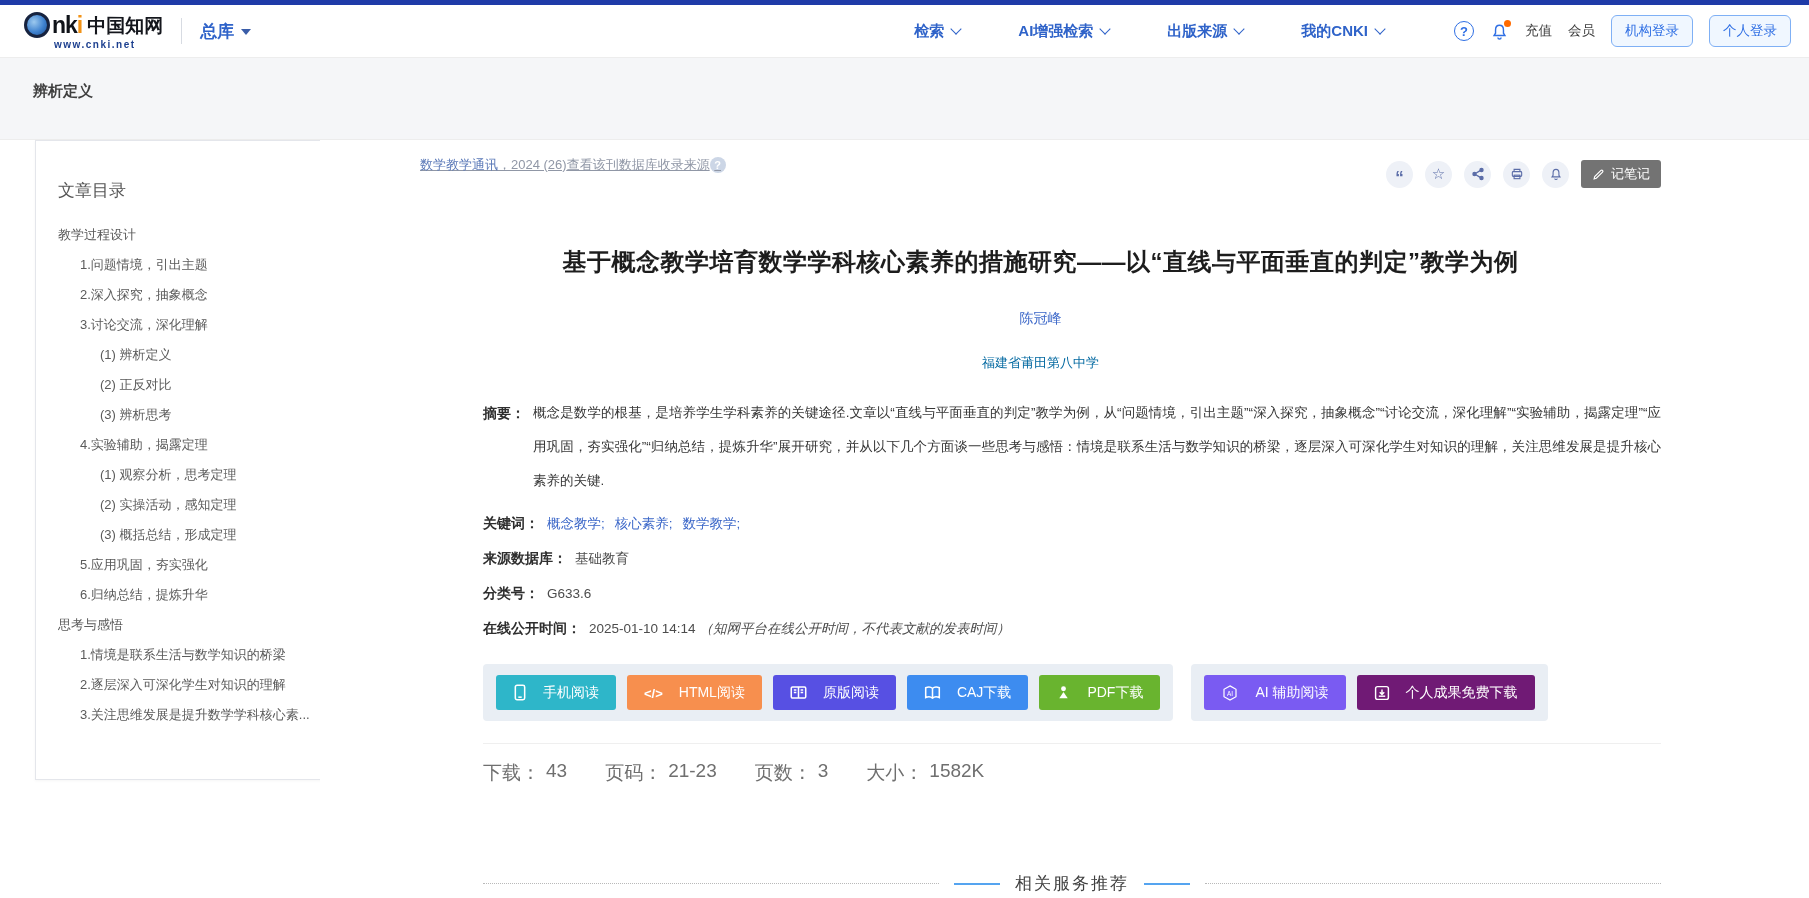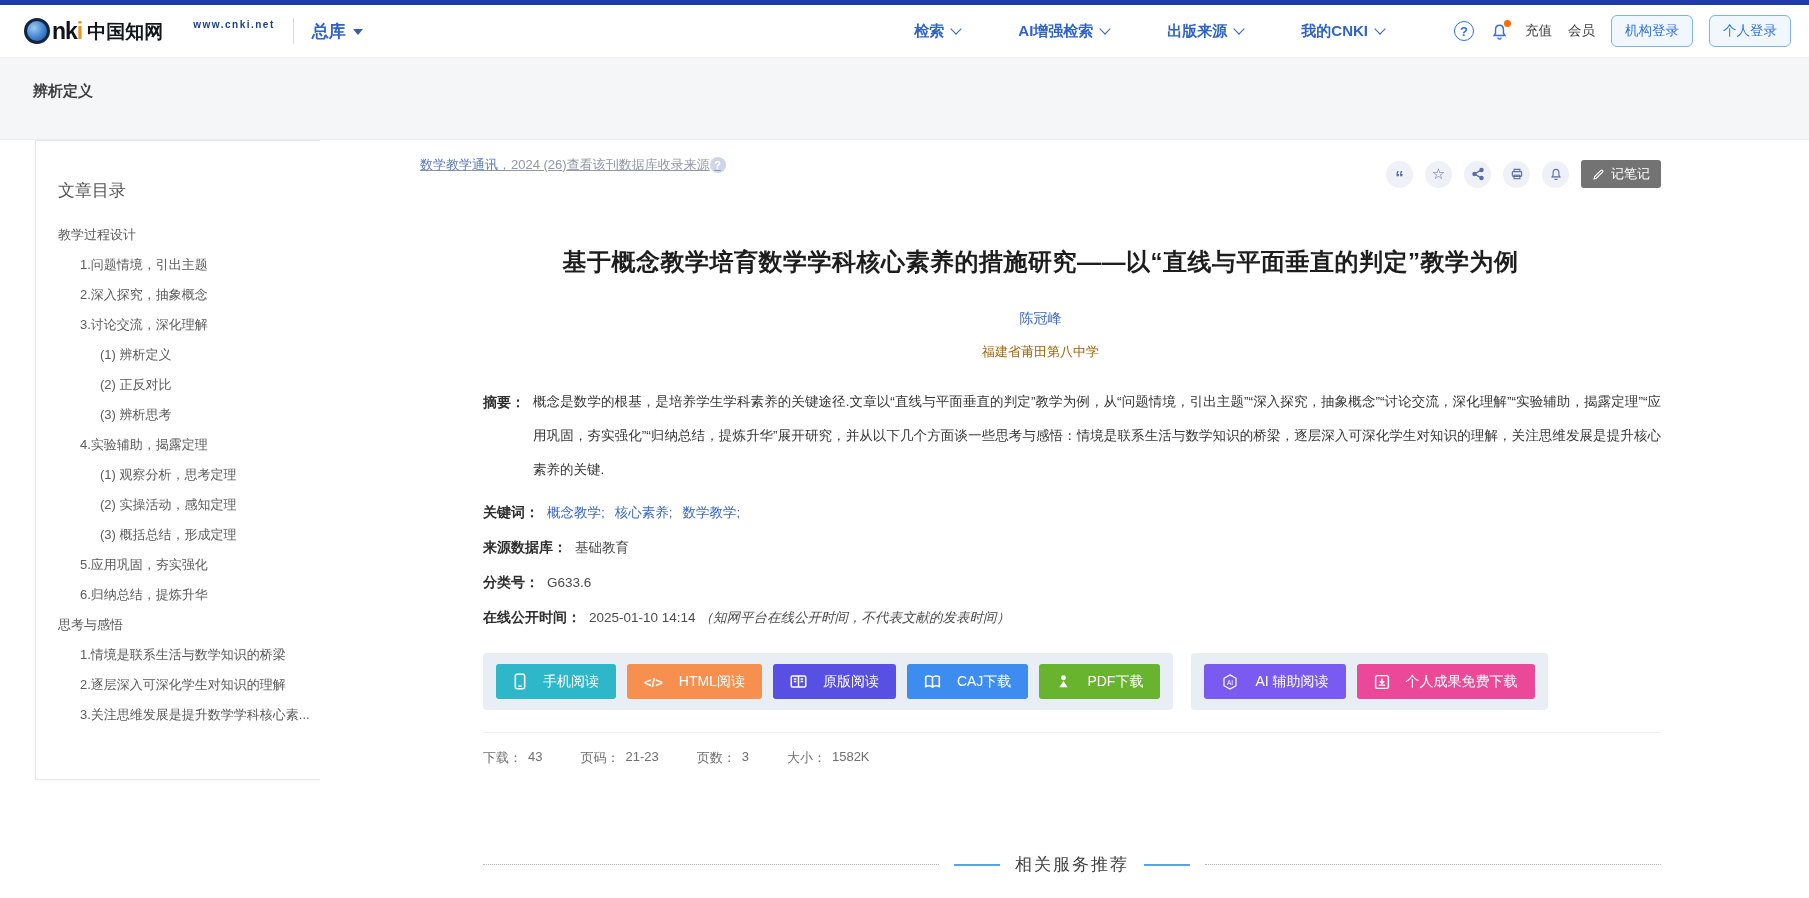--- a/index.html
+++ b/index.html
@@ -1,20 +1,20 @@
 <!DOCTYPE html>
 <html><head>
 <meta charset="utf-8">
 <style>
   html,body{margin:0;padding:0;width:1809px;height:898px;overflow:hidden;background:#ffffff;
     font-family:"Liberation Sans","DejaVu Sans",sans-serif;-webkit-font-smoothing:antialiased;}
   .topstrip{height:5px;background:#1f3ba8;}
   
   .header{height:52px;display:flex;align-items:center;padding:0 18px 0 24px;background:#fff;border-bottom:1px solid #ededed;}
-  .logo{display:flex;flex-direction:row;line-height:1;cursor:pointer;}
+  .logo{display:flex;flex-direction:column;line-height:1;cursor:pointer;}
   .logo-row{display:flex;align-items:center;}
   .globe{width:26px;height:26px;border-radius:50%;background:radial-gradient(circle at 35% 35%, #9cc9ef 0%, #3f82cf 55%, #1d4f92 100%);border:3px solid #17233f;box-sizing:border-box;}
   .logo-letters{font-size:23px;font-weight:bold;color:#101319;margin-left:2px;letter-spacing:-1px;}
   .logo-letters .idot{color:#f29317;}
   .logo-cn{font-family:"Liberation Serif","DejaVu Serif",serif;font-size:19px;font-weight:bold;color:#14161c;margin-left:5px;}
   .logo-url{font-size:10px;font-weight:bold;color:#1c3f8f;letter-spacing:1.5px;margin:2px 0 0 30px;}
   .hdr-divider{width:1px;height:26px;background:#d7dbe2;margin:0 18px;}
   .db-switch{display:flex;align-items:center;color:#2f63c9;font-size:17px;font-weight:bold;cursor:pointer;}
   .tri-down{width:0;height:0;border-left:5px solid transparent;border-right:5px solid transparent;border-top:6px solid #3a5da8;margin-left:7px;margin-top:2px;}
   .main-nav{display:flex;align-items:center;gap:58px;margin-left:auto;margin-right:70px;}
@@ -45,36 +45,36 @@
   .docline{display:flex;align-items:flex-start;}
   .journal-line{font-size:13px;color:#9097a6;display:flex;align-items:center;margin-top:2px;text-decoration:underline;}
   .journal-name{color:#5b79b8;cursor:pointer;}
   .q2-icon{width:16px;height:16px;border-radius:50%;background:#ccd6e6;color:#fff;font-size:11px;font-weight:bold;display:flex;align-items:center;justify-content:center;cursor:pointer;}
   .doc-actions{margin-left:auto;display:flex;align-items:center;gap:12px;margin-top:6px;}
   .circle-btn{width:27px;height:27px;border-radius:50%;background:#eef1f7;color:#5b6da8;display:flex;align-items:center;justify-content:center;cursor:pointer;font-size:15px;}
   .circle-btn svg{display:block;}
   .note-btn{background:#737373;color:#fff;border:none;border-radius:3px;padding:5px 11px;font-size:13px;display:flex;align-items:center;gap:6px;cursor:pointer;font-family:inherit;}
   .art-title{margin-top:58px;text-align:center;font-size:24px;font-weight:600;color:#1d1d1d;letter-spacing:.5px;}
   .art-author{margin-top:32px;text-align:center;font-size:14px;color:#3a66c8;cursor:pointer;}
-  .art-affil{margin-top:15px;text-align:center;font-size:13px;color:#a16207;cursor:pointer;}
+  .art-affil{margin-top:26px;text-align:center;font-size:13px;color:#0369a1;cursor:pointer;}
   .body-block{margin-left:63px;}
   .abstract{display:flex;margin-top:24px;}
   .meta-label{flex:0 0 auto;font-size:14px;font-weight:bold;color:#2e2e2e;line-height:34px;white-space:nowrap;margin-right:8px;}
   .abstract-text{font-size:13.5px;color:#363636;line-height:34px;text-align:justify;}
   .meta-row{display:flex;margin-top:15px;align-items:baseline;}
   .meta-row .meta-label{line-height:20px;}
   .kw-vals{display:flex;gap:10px;font-size:13.5px;color:#3a66c8;}
   .kw-link{cursor:pointer;}
   .meta-val{font-size:13.5px;color:#4c4c4c;}
   .meta-note{font-size:13.5px;color:#4c4c4c;margin-left:4px;font-style:italic;}
   .bands{display:flex;gap:18px;margin-top:26px;}
   .band{background:#e9eef4;border-radius:4px;padding:11px 13px;display:flex;gap:11px;}
   .act-btn{height:35px;border:none;border-radius:3px;color:#fff;font-size:14px;display:flex;align-items:center;gap:16px;padding:0 17px;cursor:pointer;font-family:inherit;white-space:nowrap;}
   .act-btn svg{display:block;}
-  .stats{display:flex;gap:38px;margin-top:22px;padding-top:16px;border-top:1px solid #efefef;font-size:13px;color:#6f6f6f;}
+  .stats{display:flex;gap:38px;margin-top:22px;padding-top:16px;border-top:1px solid #efefef;font-size:19px;color:#6f6f6f;}
   .stat{display:flex;gap:6px;}
   
   .related-head{display:flex;align-items:center;margin:86px 0 0 0;}
   .dotline{flex:1;border-top:1px dotted #b9b9b9;height:0;}
   .solidline{width:46px;height:2px;background:#55a4f0;margin:0 15px;}
   .related-title{font-size:17px;color:#3f3f3f;letter-spacing:2px;white-space:nowrap;}
 </style>
 </head>
 <body>
 
@@ -290,21 +290,21 @@
         <div class="band" id="band-ai">
             <button class="act-btn" style="background: rgb(122, 91, 242);">
               <span>
                 <svg width="18" height="18" viewBox="0 0 24 24" fill="none" stroke="#fff" stroke-width="1.6">
                   <path d="M12 2.5 20 7v10l-8 4.5L4 17V7l8-4.5z"></path>
                   <text x="12" y="15.5" text-anchor="middle" font-size="8.5" fill="#fff" stroke="none" font-family="Liberation Sans,sans-serif">AI</text>
                 </svg>
               </span>
               <span>AI 辅助阅读</span>
             </button>
-            <button class="act-btn" style="background: #ec4899;">
+            <button class="act-btn" style="background: #701a75;">
               <span>
                 <svg width="16" height="16" viewBox="0 0 20 20" fill="none" stroke="#fff" stroke-width="1.8">
                   <rect x="2" y="2" width="16" height="16" rx="2.5"></rect>
                   <path d="M10 5.5v6M7.2 9l2.8 2.8L12.8 9"></path>
                   <path d="M6 14h8"></path>
                 </svg>
               </span>
               <span>个人成果免费下载</span>
             </button>
           </div>

